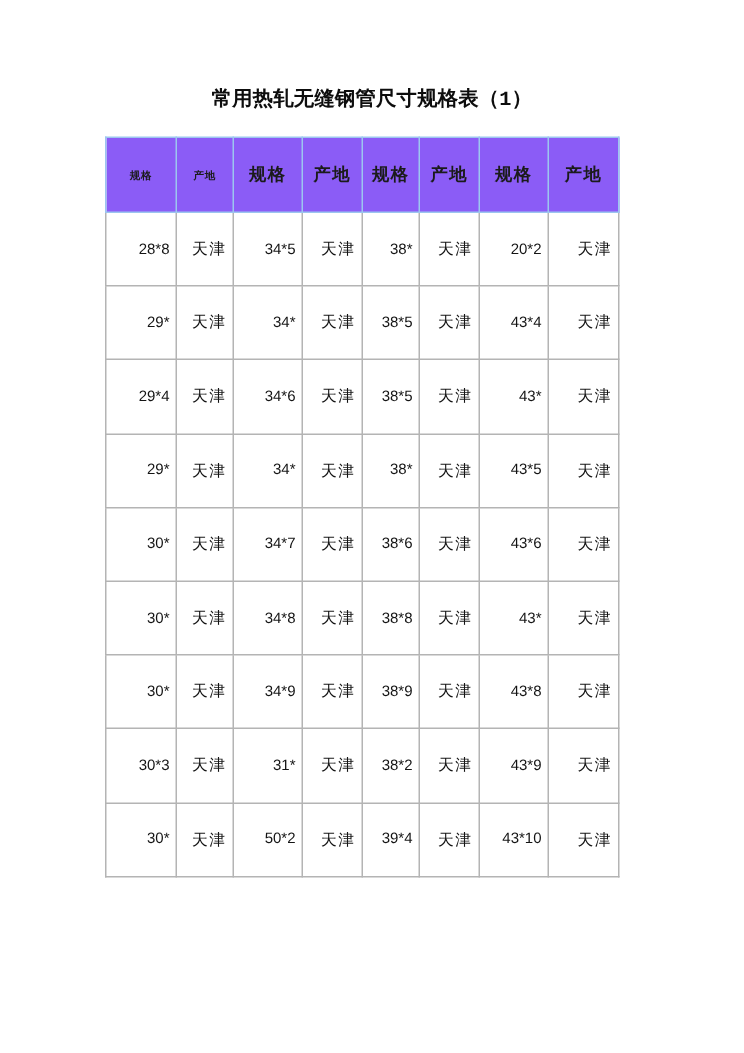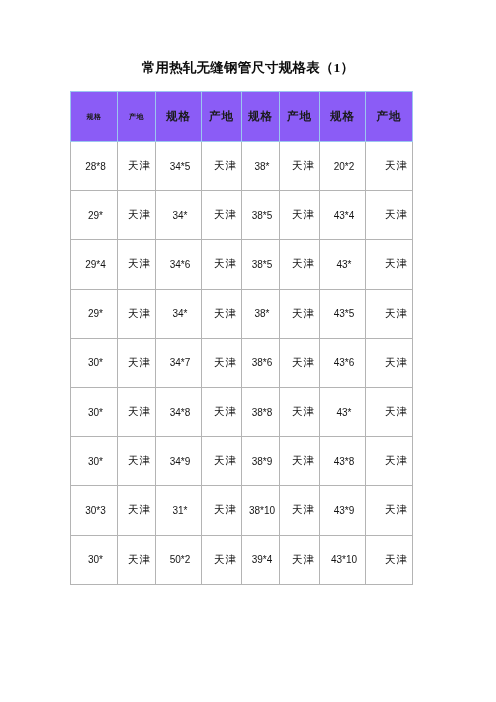--- a/index.html
+++ b/index.html
@@ -19,21 +19,21 @@
     height: 702px;
     background: #ffffff;
     box-sizing: border-box;
   }
   .doc-title {
     position: absolute;
     left: 0;
     top: 59px;
     width: 496px;
     text-align: center;
-    font-family: Liberation Serif, serif;
+    font-family: Liberation Mono, monospace;
     font-weight: bold;
     font-size: 13.5px;
     letter-spacing: 0.2px;
     color: #0d0d0d;
     line-height: 18px;
     white-space: nowrap;
   }
   .spec-table {
     position: absolute;
     left: 70px;
@@ -75,21 +75,21 @@
   .cell-inner {
     display: block;
     padding-left: 7px;
     padding-right: 4px;
     white-space: nowrap;
     overflow: hidden;
   }
   .spec-table tbody td.col-spec .cell-inner {
     font-family: "Liberation Sans", "DejaVu Sans", sans-serif;
     font-size: 10px;
-    text-align: center;
+    text-align: right;
   }
   .spec-table tbody td.col-origin .cell-inner {
     font-family: "Liberation Serif", "DejaVu Serif", serif;
     font-size: 10.5px;
     text-align: right;
     padding-left: 9px;
     letter-spacing: 1px;
   }
   col.w-c0 { width: 47px; }
   col.w-c1 { width: 38px; }
@@ -320,21 +320,21 @@
           <td class="col-origin">
             <span class="cell-inner">天津</span>
           </td>
           <td class="col-spec">
             <span class="cell-inner">31*</span>
           </td>
           <td class="col-origin">
             <span class="cell-inner">天津</span>
           </td>
           <td class="col-spec">
-            <span class="cell-inner">38*10</span>
+            <span class="cell-inner">38*2</span>
           </td>
           <td class="col-origin">
             <span class="cell-inner">天津</span>
           </td>
           <td class="col-spec">
             <span class="cell-inner">43*9</span>
           </td>
           <td class="col-origin">
             <span class="cell-inner">天津</span>
           </td>

